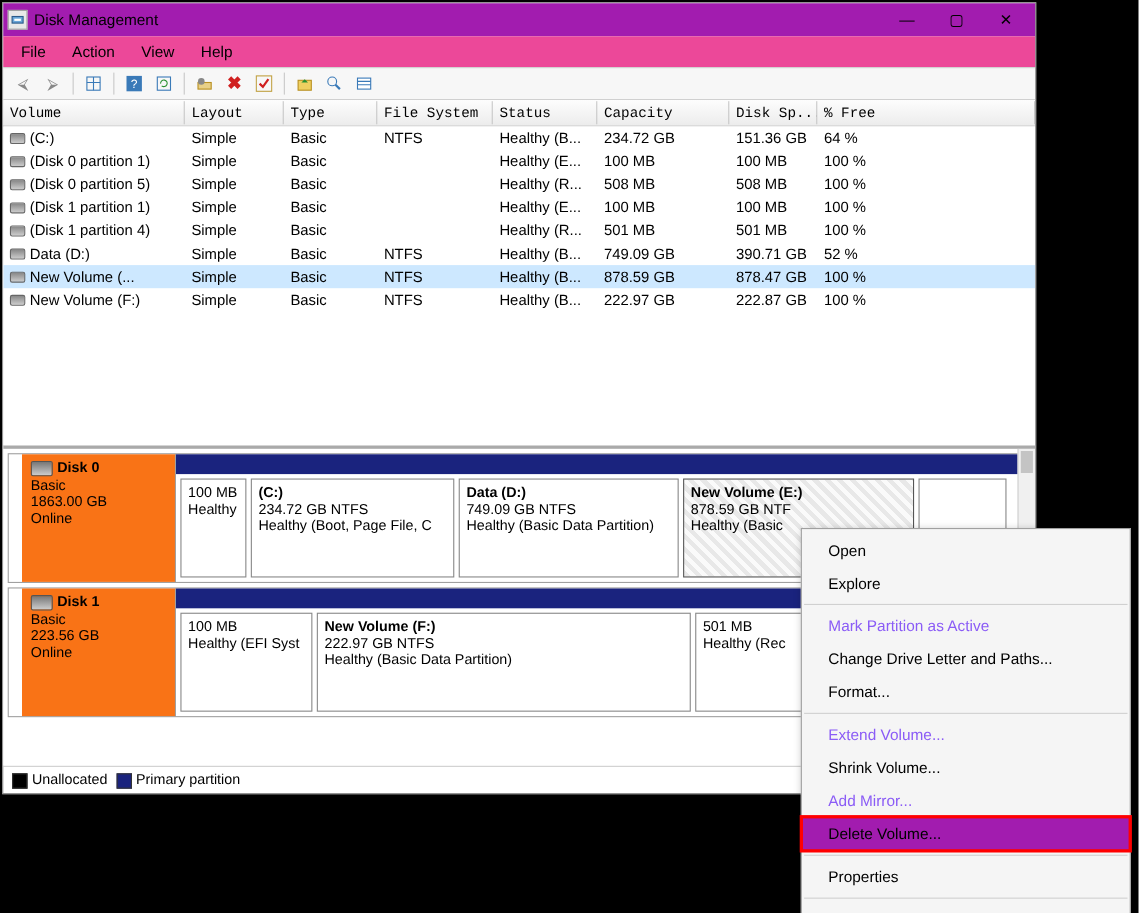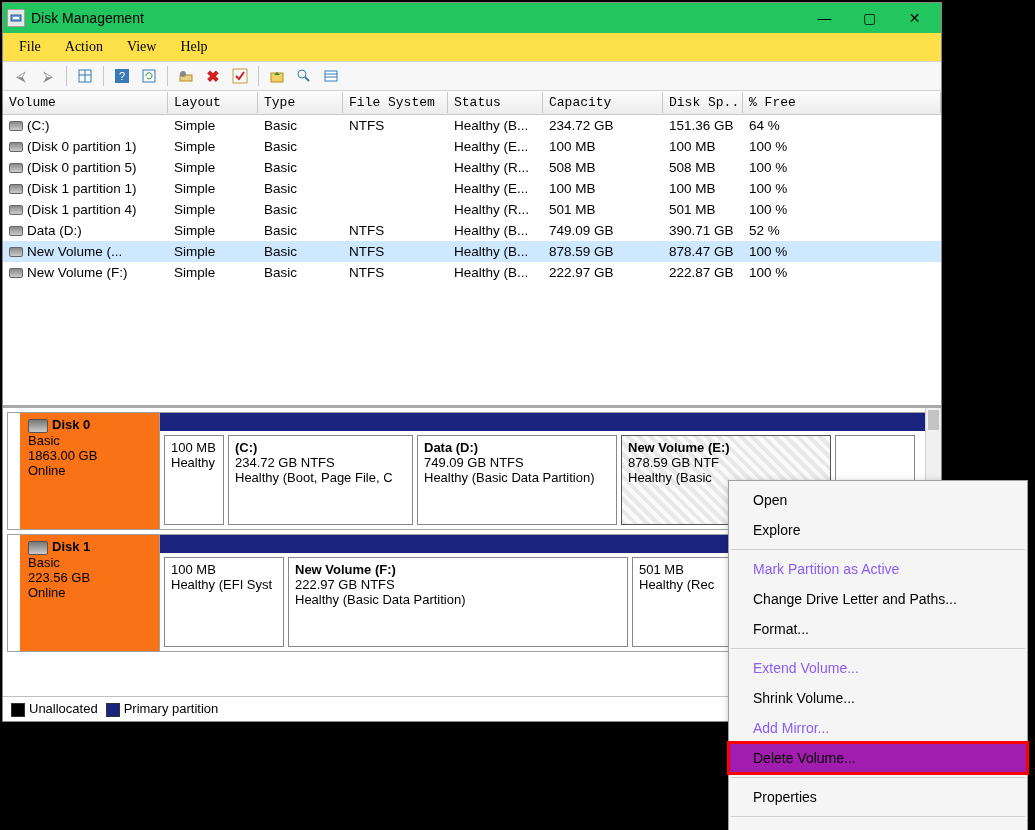--- a/index.html
+++ b/index.html
@@ -22,44 +22,43 @@
     border: 1px solid #888;
     display: flex;
     flex-direction: column;
   }
   
   .titlebar {
     display: flex;
     align-items: center;
     height: 30px;
     padding: 0 4px;
-    background: #22c55e;
+    background: #a21caf;
   }
   .titlebar .icon-slot {
     width: 18px; height: 18px;
     margin-right: 6px;
     display: inline-flex;
     align-items: center; justify-content: center;
     border: 1px solid #a0a0a0; background:#e8e8e8;
   }
   .titlebar .title { flex: 0 0 auto; font-size: 14px; }
   .titlebar .spacer { flex: 1; }
   .winbtn {
     width: 45px; height: 30px;
     display: inline-flex; align-items: center; justify-content: center;
     font-size: 14px; font-family: "Segoe UI Symbol", sans-serif;
   }
   
   .menubar {
     display: flex;
     gap: 4px;
     padding: 2px 6px;
-    background: #fde047;
+    background: #ec4899;
     font-size: 14px;
-    font-family: Liberation Serif, serif;
   }
   .menubar .menuitem { padding: 4px 10px; }
   
   .toolbar {
     display: flex;
     align-items: center;
     gap: 3px;
     padding: 3px 6px;
     border-top: 1px solid #d0d0d0;
     border-bottom: 1px solid #d0d0d0;

